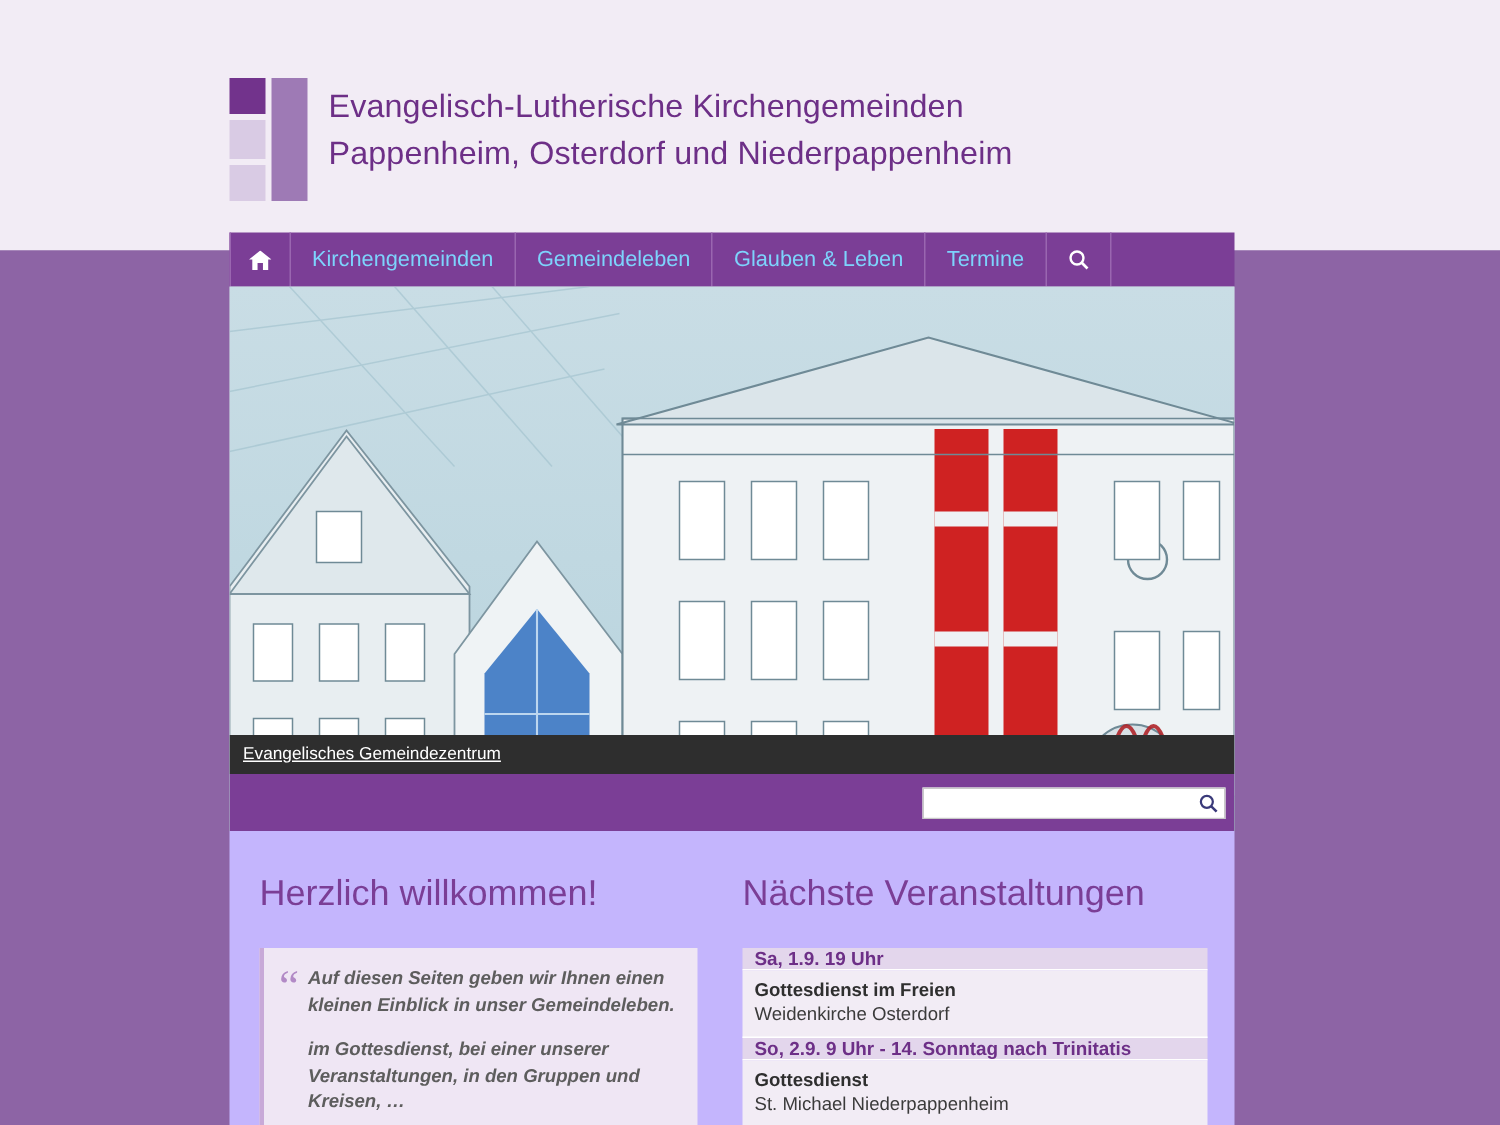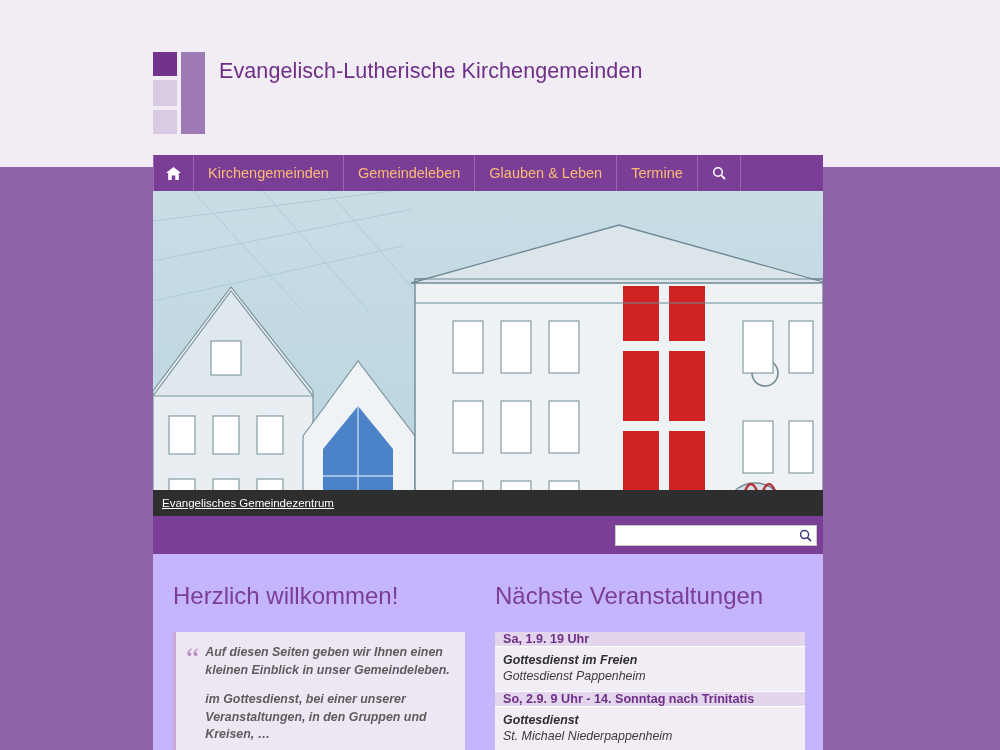--- a/index.html
+++ b/index.html
@@ -60,21 +60,21 @@
   .nav {
     position: absolute; top: 131px; left: 0;
     width: 670px; height: 36px;
     background: #7b3e96;
     display: flex;
     align-items: stretch;
   }
   .nav-item {
     display: flex; align-items: center;
     padding: 0 14px;
-    color: #fdba74;
+    color: #7dd3fc;
     font-size: 14.5px;
     border-right: 1px solid #9a66b0;
     cursor: pointer;
     white-space: nowrap;
   }
   .nav-item.home { padding: 0 12px; }
   .nav-item.first { border-left: 1px solid #9a66b0; }
   .home-glyph { display:block; width:15px; height:13px; position:relative; }
   .home-glyph svg { display:block; }
   .search-glyph svg { display:block; }
@@ -176,21 +176,20 @@
     padding: 0 8px;
     border-bottom: 1px solid #ffffff;
   }
   .event-body {
     background: #f2ecf5;
     padding: 5px 8px 7px 8px;
     color: #3b3b3b;
     font-size: 12.4px;
     line-height: 16px;
     border-bottom: 1px solid #ffffff;
-    font-style: italic;
   }
   .event-title { font-weight: bold; color: #2f2f2f; }
 </style>
 </head>
 <body>
 
 <div class="page">
   <div class="topband"></div>
   <div class="bodyband"></div>
 
@@ -198,20 +197,21 @@
 
     <div class="logo-row">
       <div class="logo-mark">
         <div class="lm-a"></div>
           <div class="lm-b"></div>
         <div class="lm-c"></div>
           <div class="lm-d"></div>
       </div>
       <div class="logo-text">
         <div>Evangelisch-Lutherische Kirchengemeinden</div>
+        <div>Pappenheim, Osterdorf und Niederpappenheim</div>
       </div>
     </div>
 
     <div class="nav">
       <div class="nav-item home first">
         <span class="home-glyph">
           <svg width="15" height="13" viewBox="0 0 15 13">
             <path d="M7.5 0 L15 6 L12.8 6 L12.8 13 L9.3 13 L9.3 8.4 L5.7 8.4 L5.7 13 L2.2 13 L2.2 6 L0 6 Z" fill="#ffffff"></path>
           </svg>
         </span>
@@ -353,21 +353,21 @@
         </div>
       </div>
 
       <div class="col-right">
         <h2 class="sec">Nächste Veranstaltungen</h2>
 
         <div>
           <div class="event-head">Sa, 1.9. 19 Uhr</div>
           <div class="event-body">
             <div class="event-title">Gottesdienst im Freien</div>
-            <div>Gottesdienst Pappenheim</div>
+            <div>Weidenkirche Osterdorf</div>
           </div>
 
           <div class="event-head">So, 2.9. 9 Uhr - 14. Sonntag nach Trinitatis</div>
           <div class="event-body">
             <div class="event-title">Gottesdienst</div>
             <div>St. Michael Niederpappenheim</div>
           </div>
 
           <div class="event-head">So, 2.9. 10 Uhr - 14. Sonntag nach Trinitatis</div>
 

